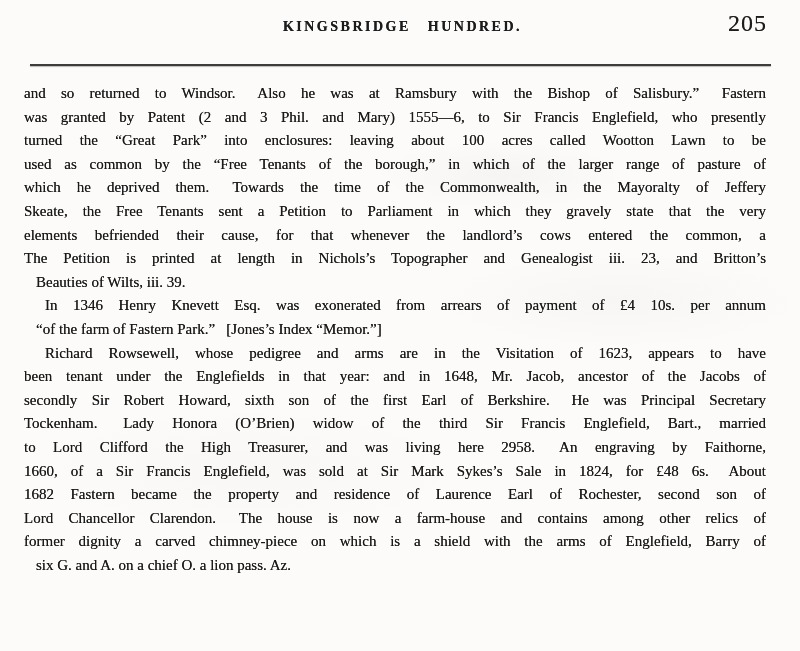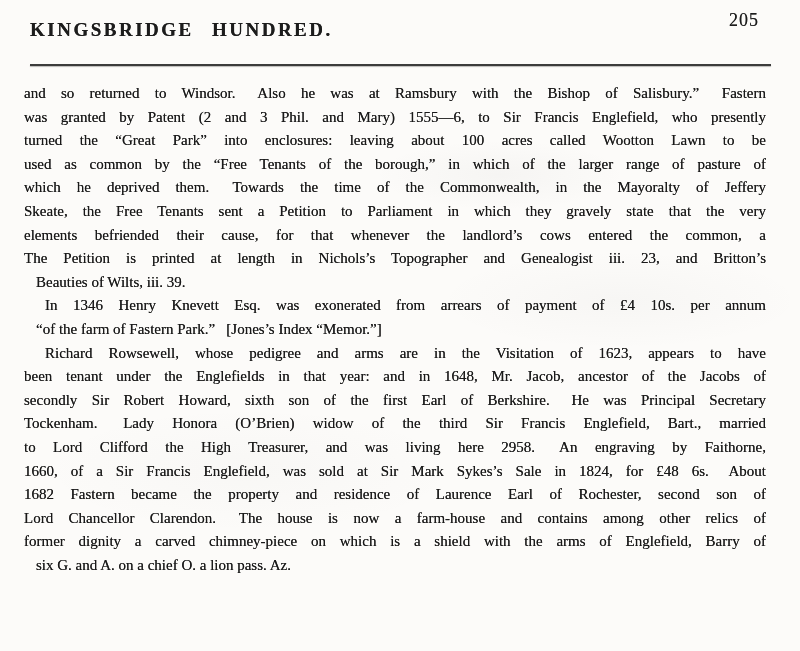--- a/index.html
+++ b/index.html
@@ -25,32 +25,33 @@
     top: 0;
     left: 30px;
     right: 25px;
     height: 44px;
   }
   .running-title {
     position: absolute;
     left: 0;
     right: 0;
     top: 19px;
-    font-size: 19px;
+    text-align: center;
+    font-size: 14px;
     font-weight: bold;
     letter-spacing: 2.5px;
     word-spacing: 11px;
     color: #1c1c1c;
     text-shadow: 0 0 0.4px rgba(20,20,20,0.85);
   }
   .page-number {
     position: absolute;
-    right: 16px;
+    right: 8px;
     top: 10px;
-    font-size: 18px;
+    font-size: 24px;
     letter-spacing: 1px;
     color: #1c1c1c;
     text-shadow: 0 0 0.4px rgba(20,20,20,0.7);
   }
   .header-rule {
     position: absolute;
     top: 64px;
     left: 30px;
     width: 741px;
     height: 2px;

